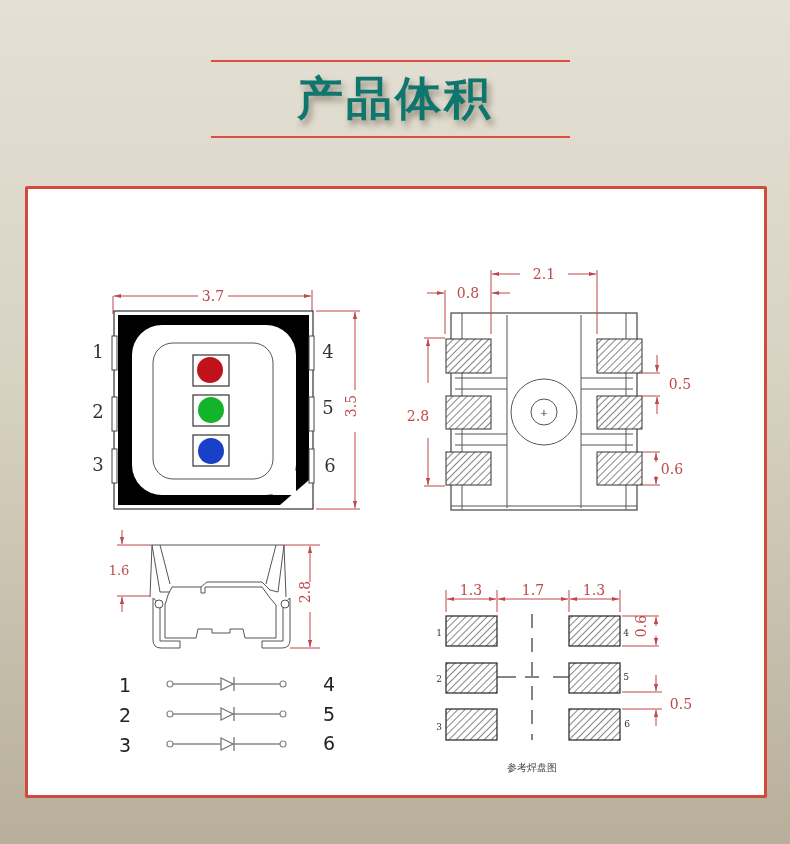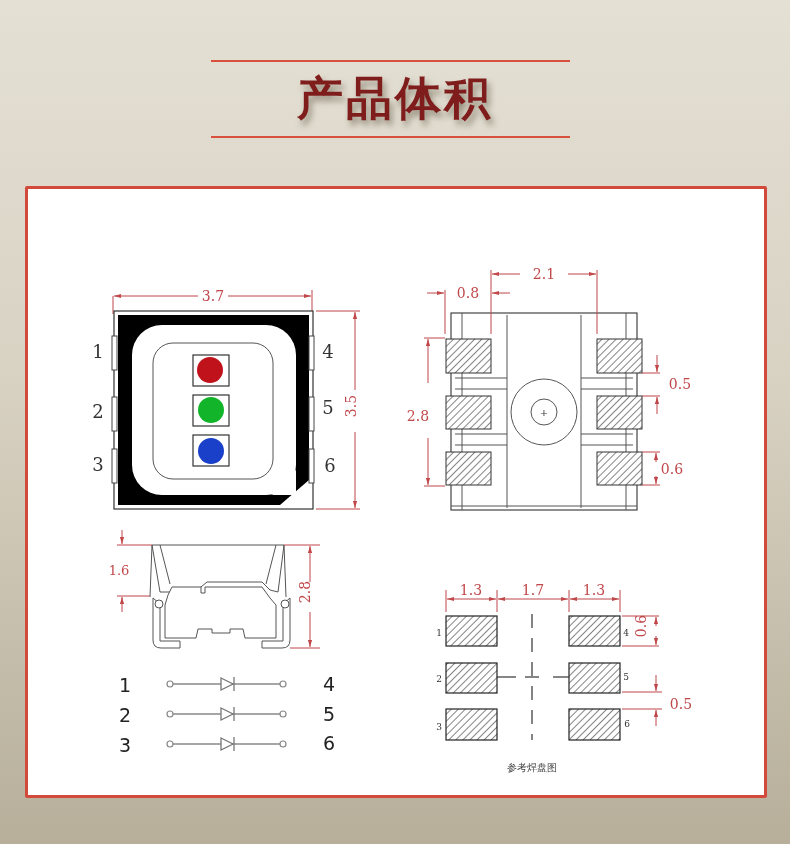--- a/index.html
+++ b/index.html
@@ -4,21 +4,21 @@
 <style>
   html, body { margin:0; padding:0; }
   body {
     width:790px; height:844px; overflow:hidden; position:relative;
     background: linear-gradient(180deg, #e4e0d4 0%, #d8d2c3 45%, #b7af9a 100%);
     font-family: "DejaVu Serif", serif;
   }
   .title-line { position:absolute; left:211px; width:359px; height:2px; background:#d9503f; }
   .title {
     position:absolute; left:0; width:790px; top:68px; text-align:center;
-    font-family:"DejaVu Sans", sans-serif; font-weight:bold; font-size:46px; color:#7f1d1d;
+    font-family:"DejaVu Sans", sans-serif; font-weight:bold; font-size:46px; color:#0f766e;
     letter-spacing:3px; text-shadow: 3px 5px 6px rgba(90,80,60,0.55);
   }
   .card {
     position:absolute; left:25px; top:186px; width:736px; height:606px;
     background:#ffffff; border:3px solid #d24a3b; border-radius:2px;
   }
   svg { position:absolute; left:0; top:0; }
   .dim { fill:#c0474a; font-family:"DejaVu Serif", serif; }
   .pin { fill:#333; font-family:"DejaVu Serif", serif; }
   .cap { fill:#444; font-family:"DejaVu Sans", sans-serif; }

